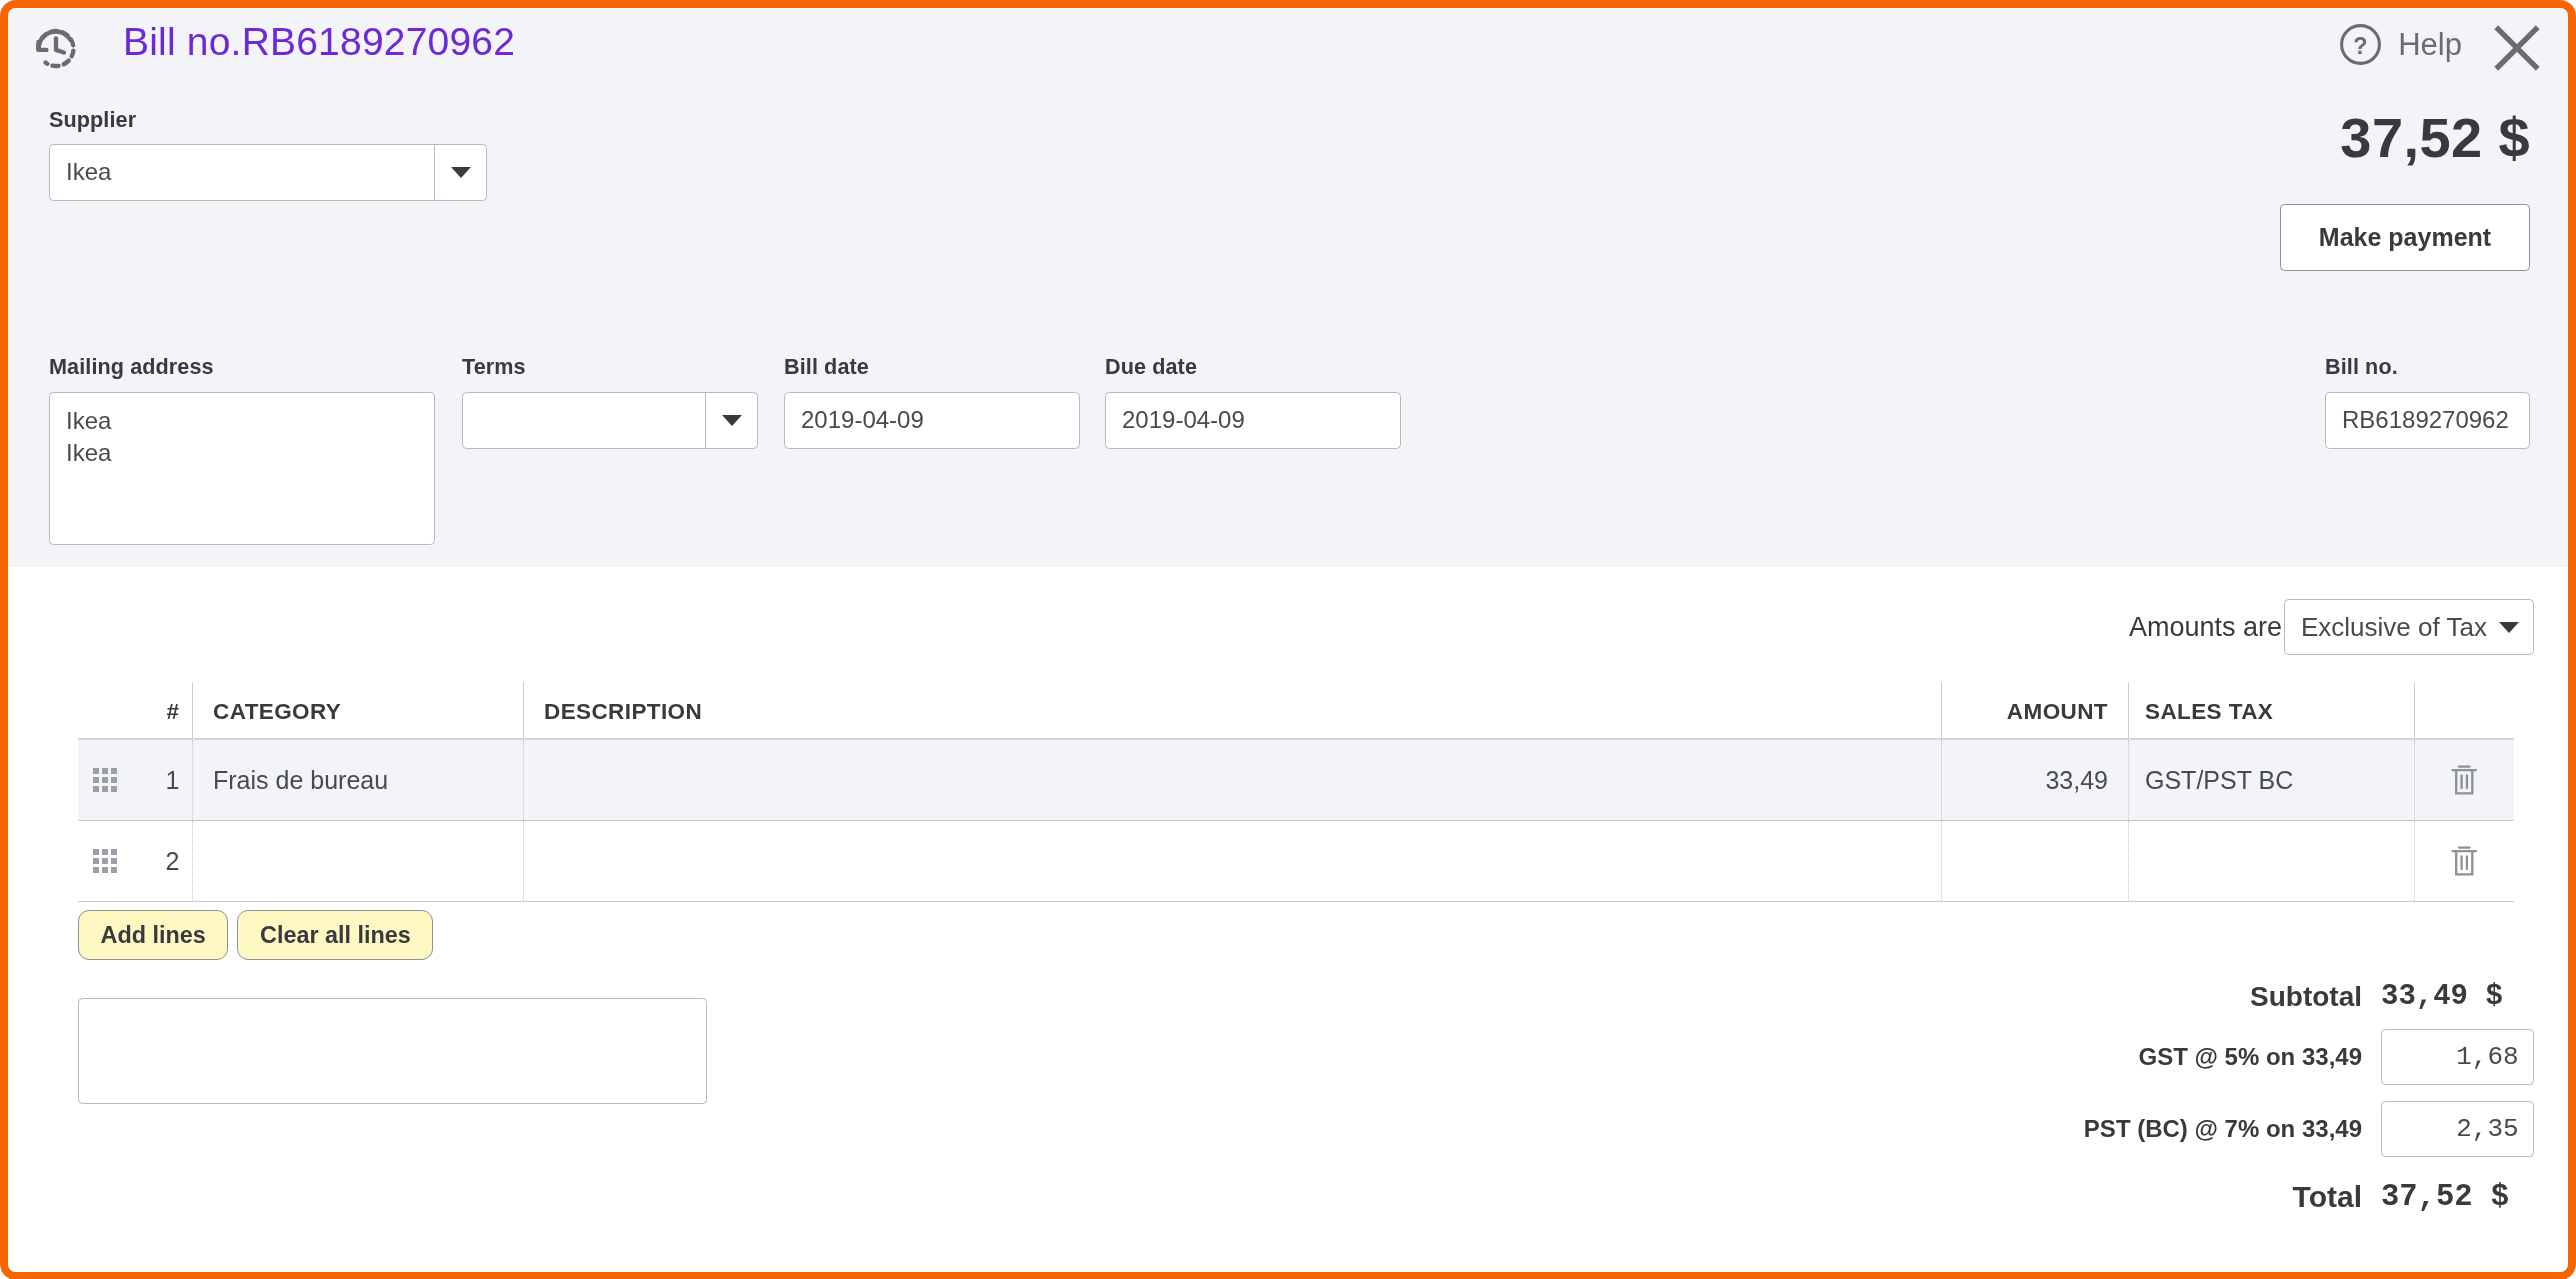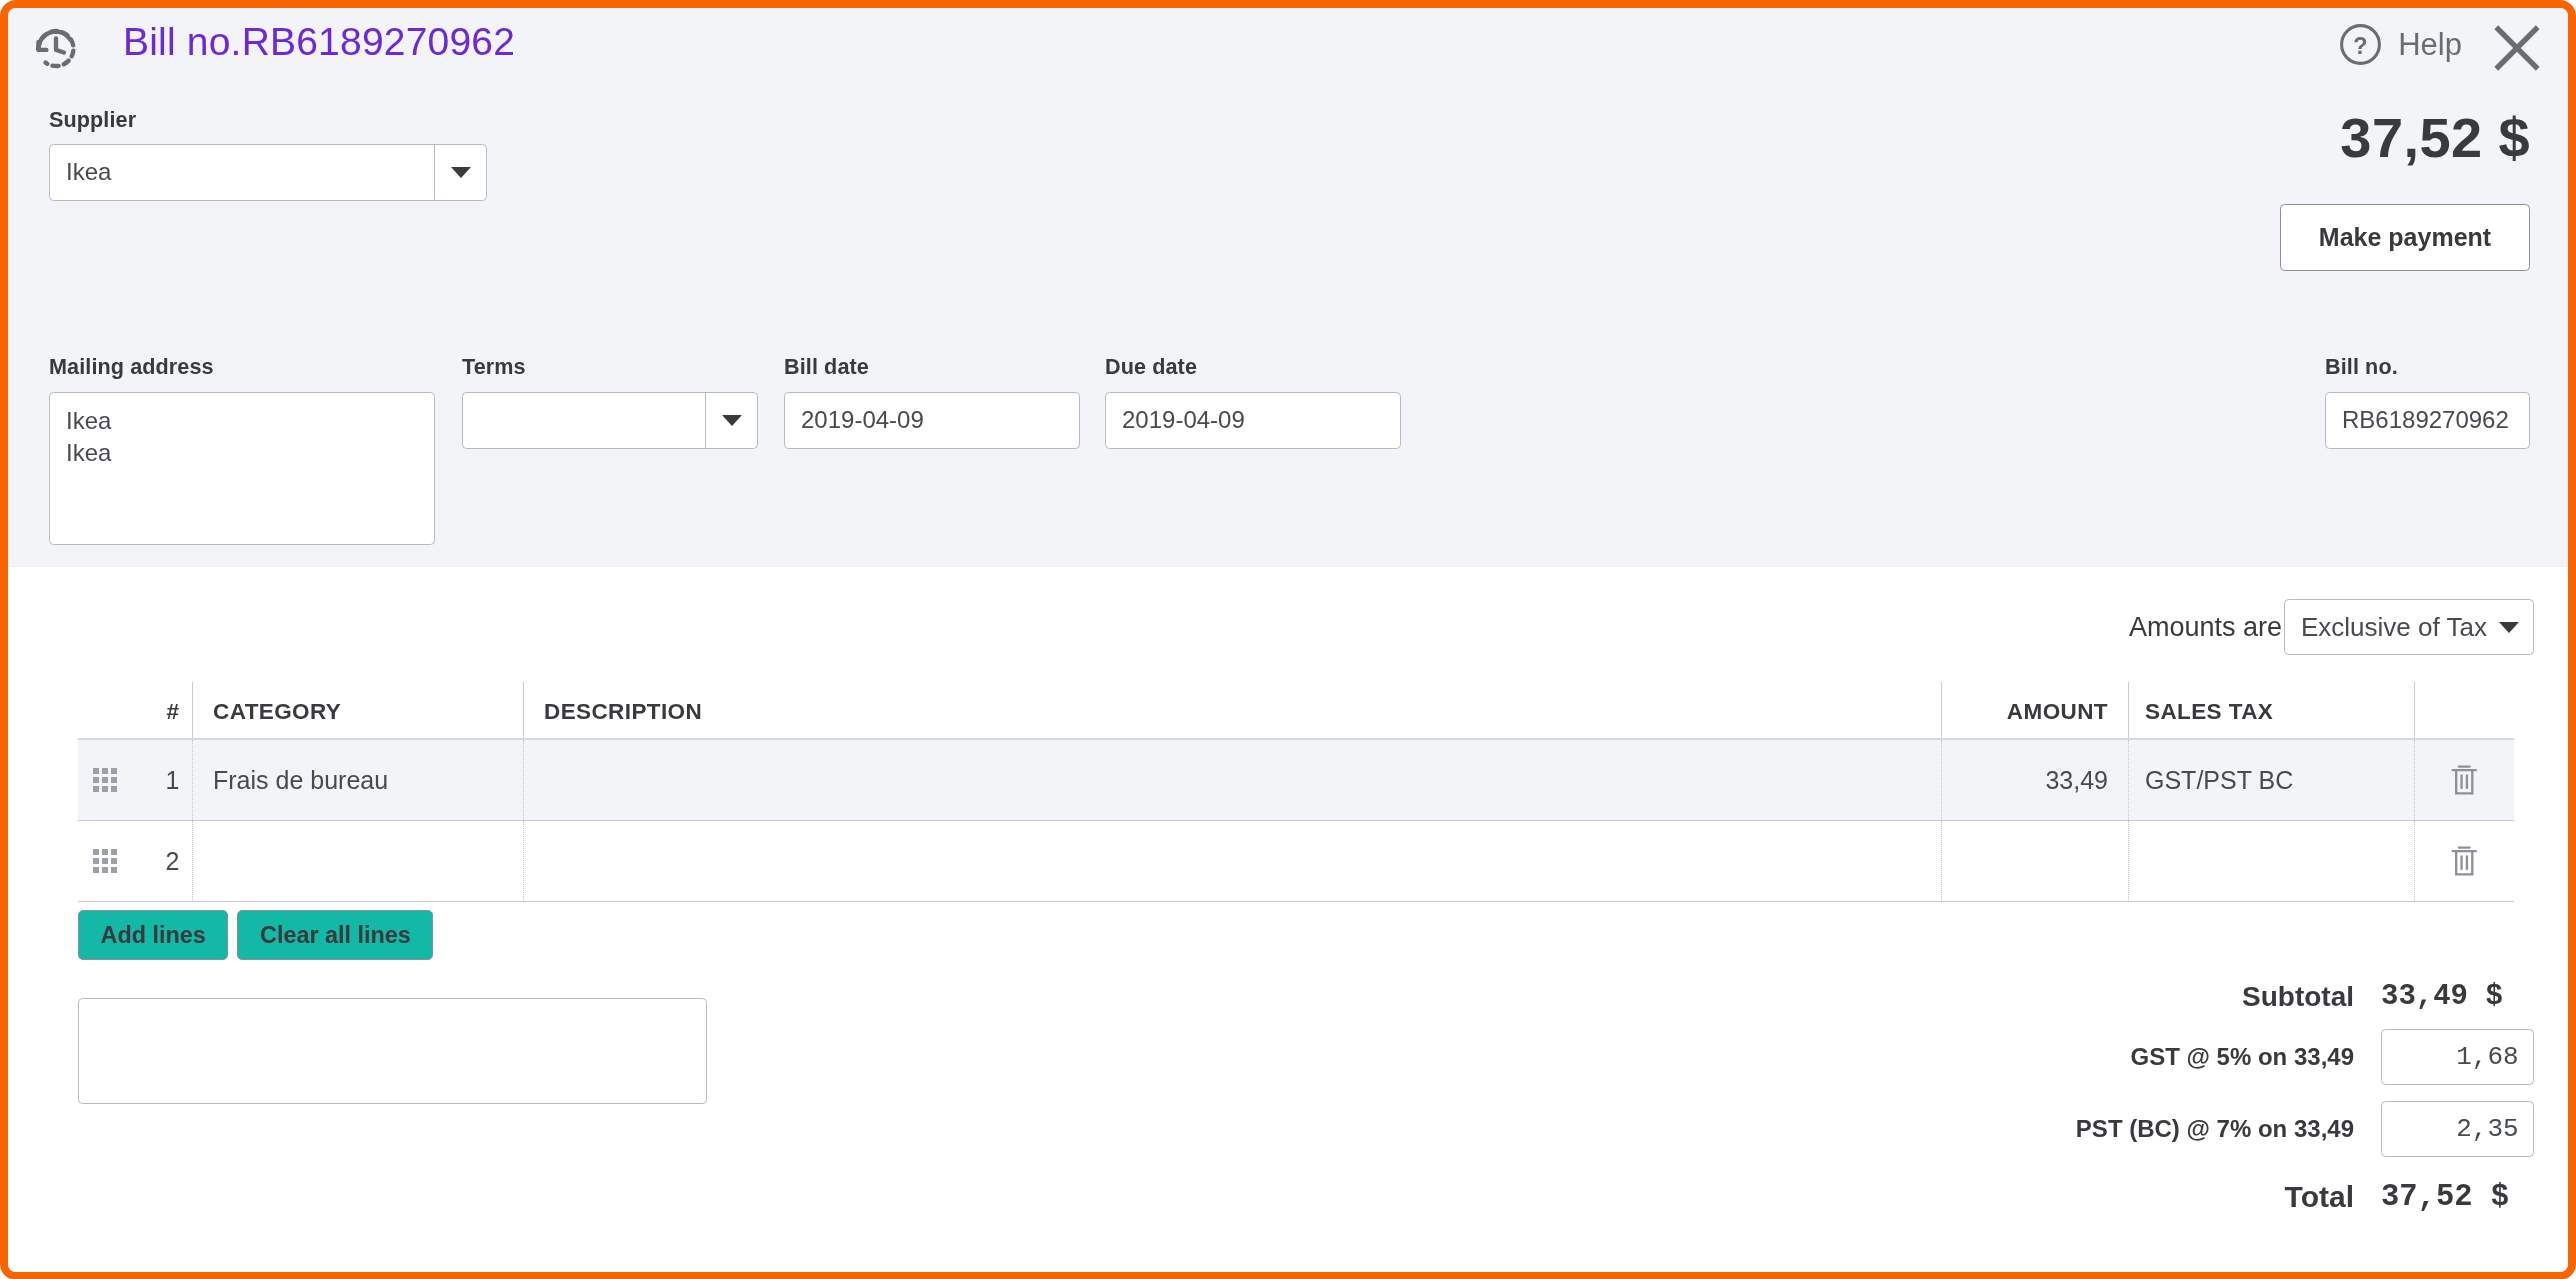--- a/index.html
+++ b/index.html
@@ -236,23 +236,23 @@
   .dots i { background: #9c9fa7; display: block; width: 5.4px; height: 5.4px; }
 
   .trash { width: 30.5px; height: 34px; cursor: pointer; }
 
   
   .line-btns {
     position: absolute; left: 70px; top: 343px;
     display: flex; gap: 9px;
   }
   .line-btns button {
-    background: #14b8a6;
+    background: #fef9c3;
     border: 1.8px solid #8d9096;
-    border-radius: 5px;
+    border-radius: 11px;
     height: 50px;
     padding: 0 21.6px;
     font-size: 23.4px; font-weight: 700; color: #393a3d;
     font-family: "Liberation Sans", sans-serif;
     cursor: pointer;
   }
 
   
   .memo-block { position: absolute; left: 70px; top: 431px; }
   .memo-block .lbl { display: block; margin-bottom: 10.8px; }
@@ -263,21 +263,21 @@
     border-radius: 4.5px;
   }
 
   
   .totals {
     position: absolute; right: 34px; top: 413px;
     width: 683px;
   }
   .trow {
     display: flex; align-items: center; justify-content: flex-end;
-    gap: 27px;
+    gap: 19px;
     margin-bottom: 16px;
   }
   .trow .t-label { font-size: 28px; font-weight: 700; color: #393a3d; text-align: right; }
   .trow .t-value { width: 153px; text-align: left; font-size: 29px; font-weight: 700; color: #393a3d; font-family: Liberation Mono, monospace; }
 
   .trow.tax .t-label { font-size: 24px; font-weight: 700; }
   .trow.tax .t-value {
     width: 153px; height: 56px;
     border: 1.8px solid #b4b9c2; border-radius: 4.5px;
     background: #fff;

